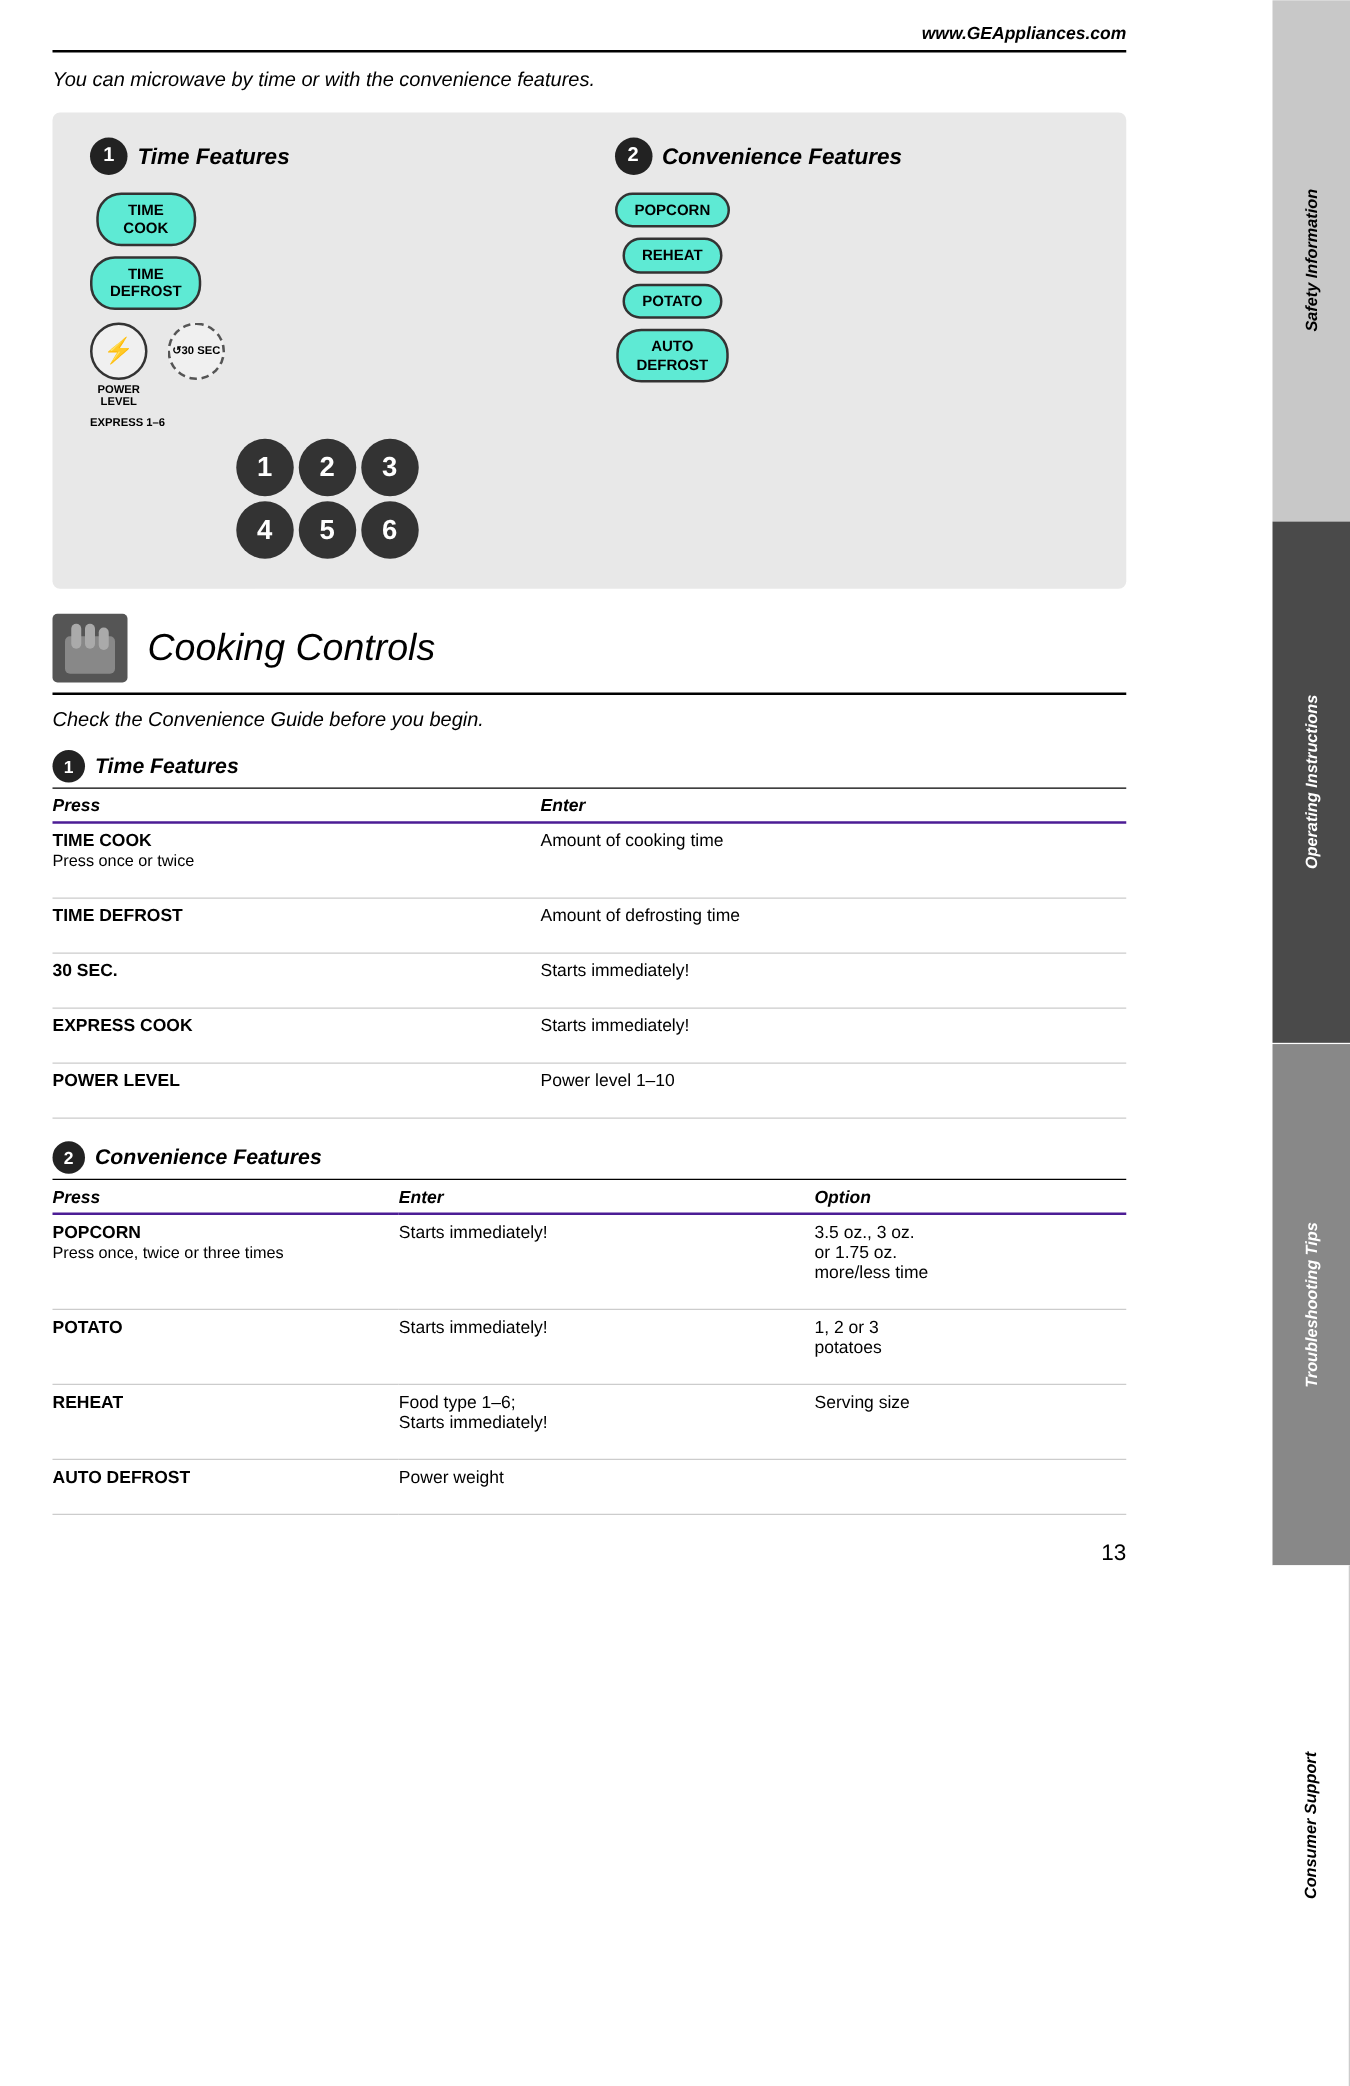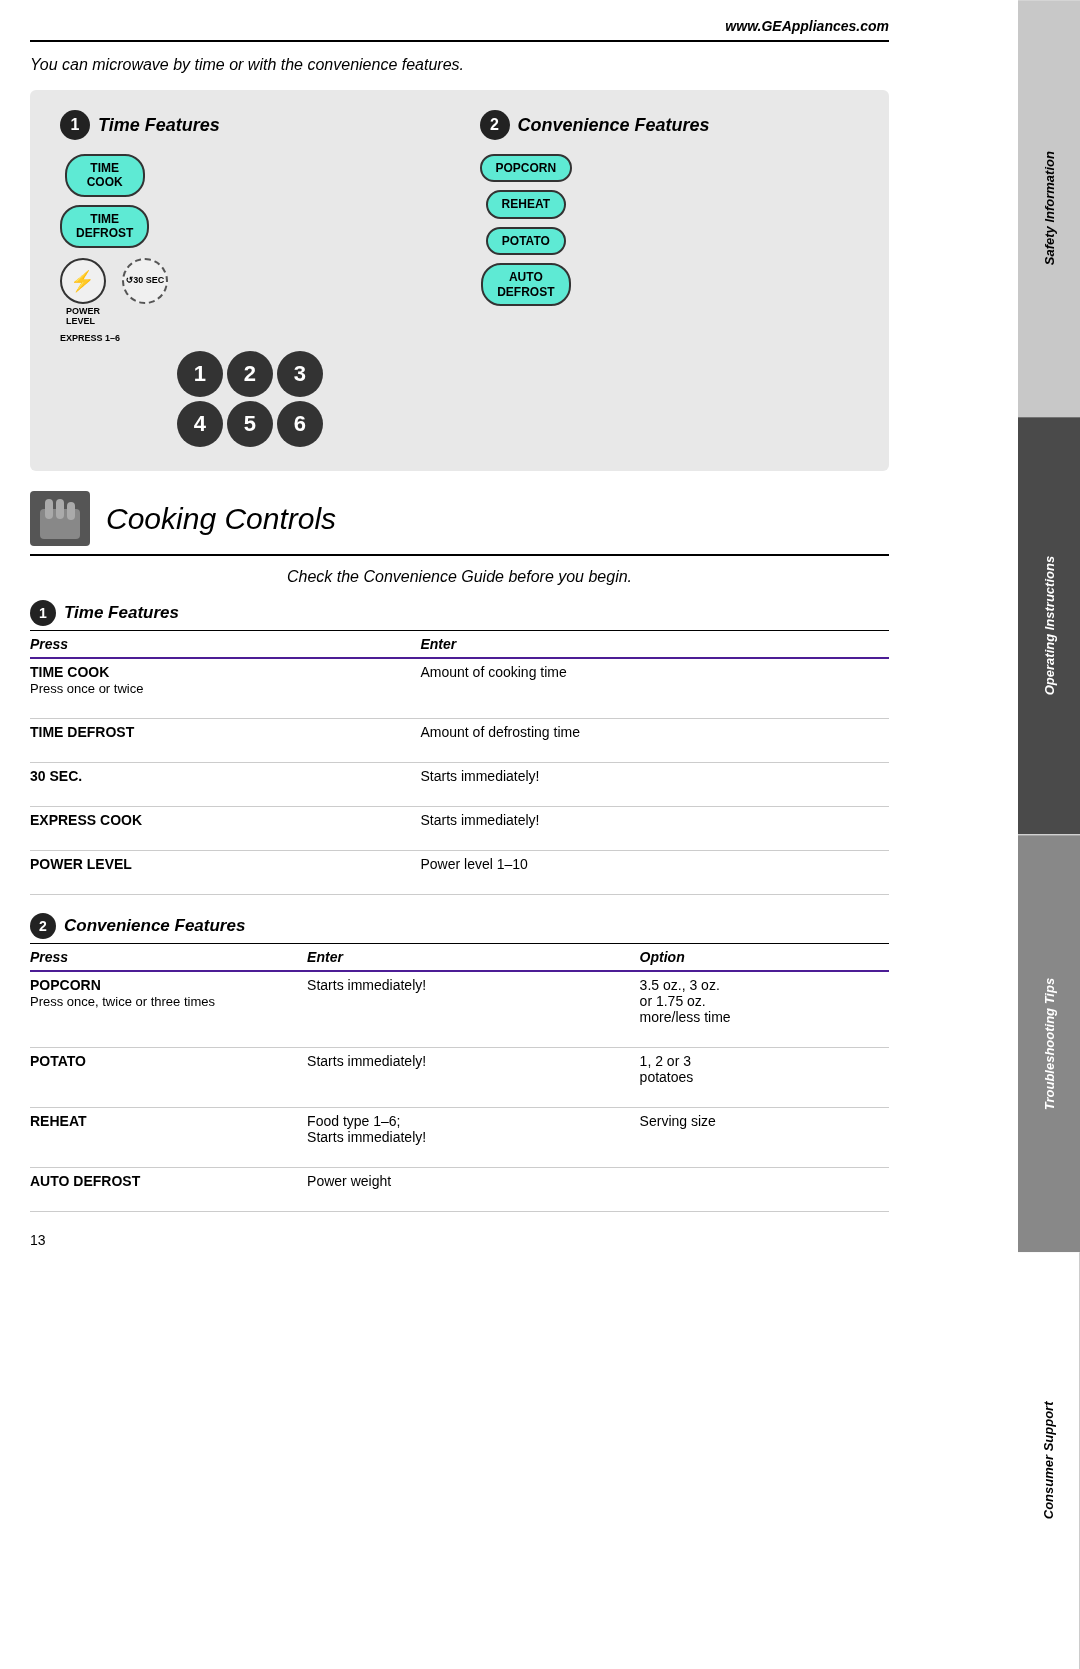--- a/index.html
+++ b/index.html
@@ -36,21 +36,21 @@
       flex: 1;
     }
     .sidebar-tab.light-gray { background: #c8c8c8; }
     .sidebar-tab.dark-gray { background: #4a4a4a; color: #fff; }
     .sidebar-tab.medium-gray { background: #888; color: #fff; }
     .sidebar-tab.white-bg { background: #fff; border-left: 1px solid #ccc; }
 
     
     .main-content {
       position: absolute;
-      left: 0;
+      left: 12px;
       top: 0;
       width: 919px;
       height: 1669px;
       padding: 0 30px;
     }
 
     
     .website-url {
       text-align: right;
       font-style: italic;
@@ -152,20 +152,21 @@
       border: 2px solid #333;
       display: flex;
       align-items: center;
       justify-content: center;
       font-size: 20px;
       background: #f0f0f0;
     }
     .icon-label {
       font-size: 9px;
       font-weight: bold;
+      text-align: center;
       line-height: 1.2;
     }
     .express-label {
       font-size: 9px;
       font-weight: bold;
       margin-top: 2px;
       text-align: right;
     }
 
     
@@ -226,21 +227,20 @@
     }
     .cooking-title {
       font-style: italic;
       font-size: 30px;
       font-weight: normal;
     }
     .check-text {
       font-style: italic;
       font-size: 16px;
       margin-bottom: 14px;
-      text-align: center;
     }
 
     
     .section-header {
       display: flex;
       align-items: center;
       gap: 8px;
       border-bottom: 1px solid #000;
       padding-bottom: 4px;
       margin-bottom: 0;
@@ -284,21 +284,22 @@
       font-weight: bold;
       font-size: 14px;
     }
     .sub-text {
       font-size: 13px;
       font-weight: normal;
     }
 
     
     .page-number {
-      font-size: 14px;
+      text-align: right;
+      font-size: 18px;
       margin-top: 20px;
     }
 
     
     .sec-circle {
       width: 46px;
       height: 46px;
       border-radius: 50%;
       border: 2px dashed #555;
       display: flex;

